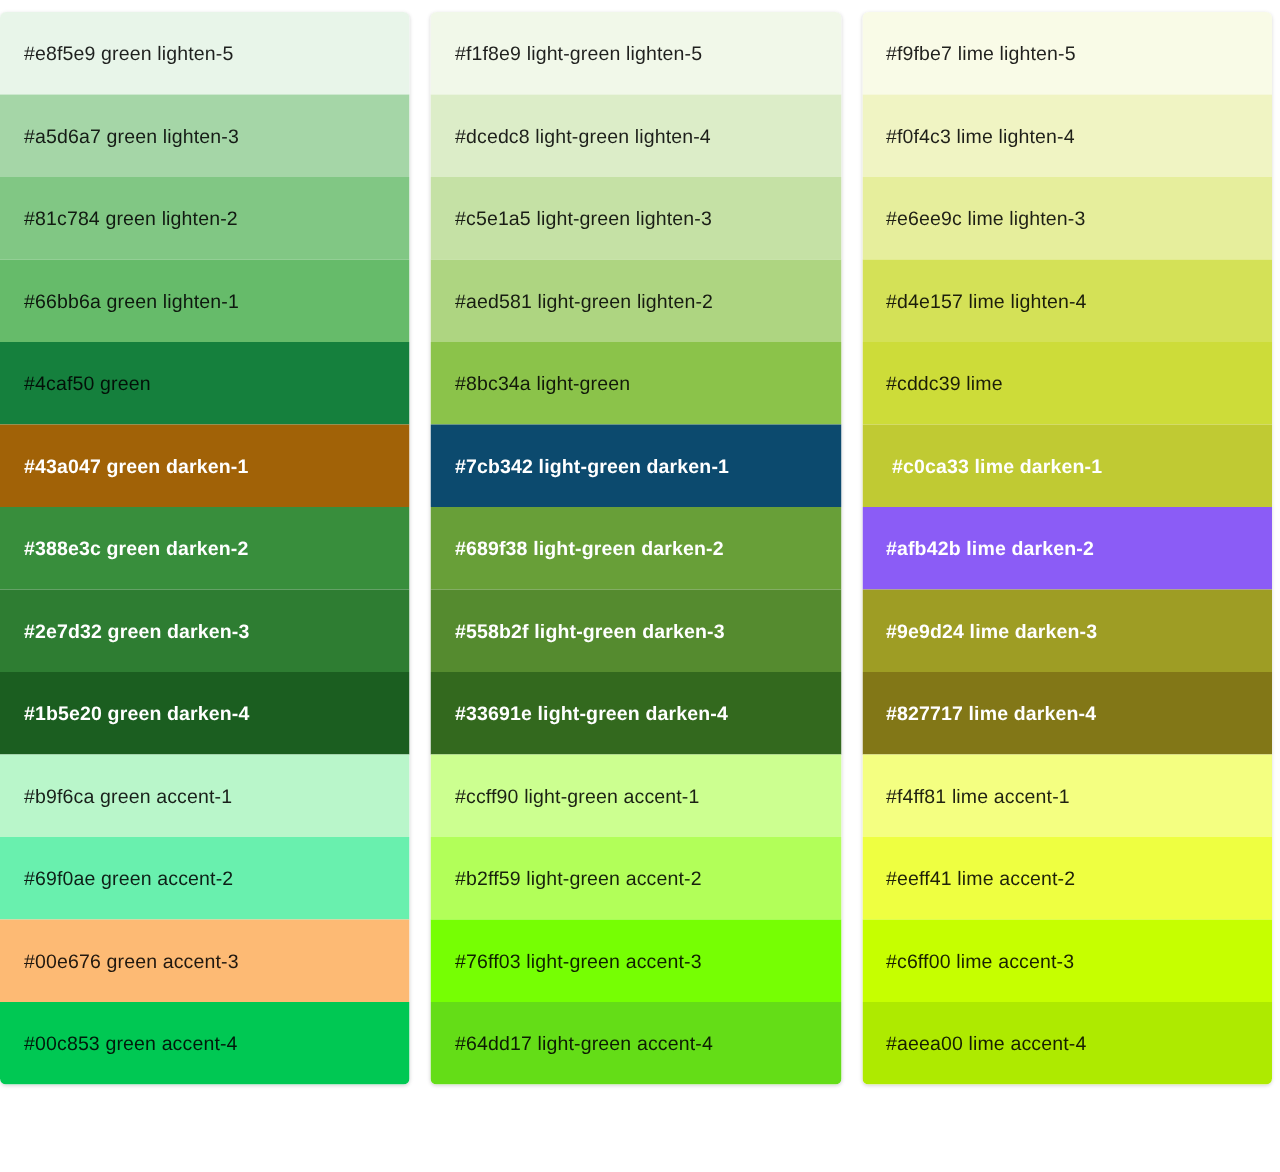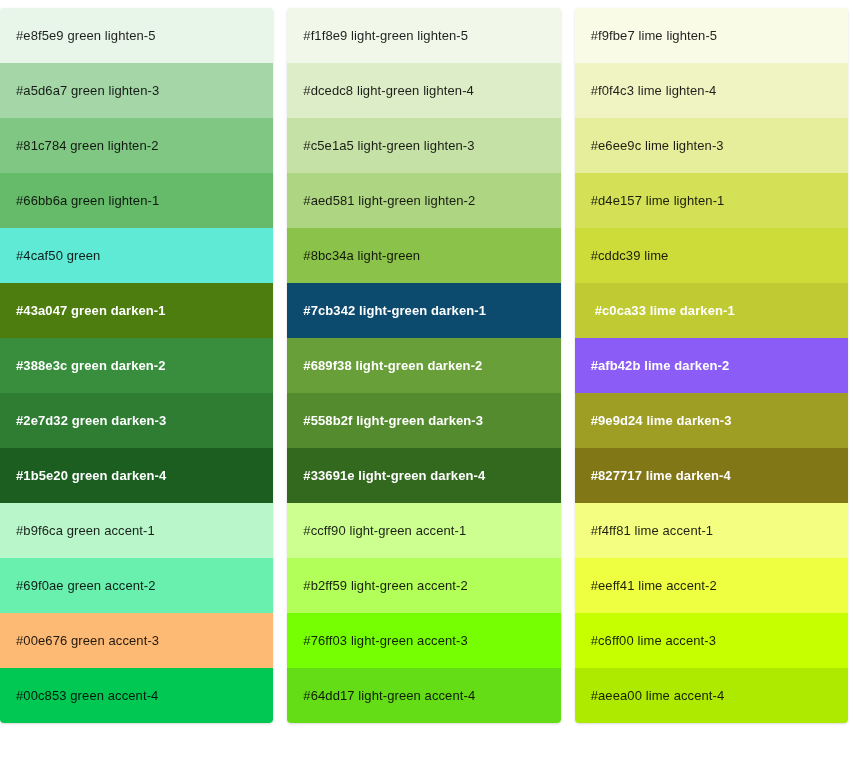--- a/index.html
+++ b/index.html
@@ -64,24 +64,24 @@
       </div>
       <div class="swatch text-dark" style="background-color: rgb(165, 214, 167);">
         <span>#a5d6a7 green lighten-3</span>
       </div>
       <div class="swatch text-dark" style="background-color: rgb(129, 199, 132);">
         <span>#81c784 green lighten-2</span>
       </div>
       <div class="swatch text-dark" style="background-color: rgb(102, 187, 106);">
         <span>#66bb6a green lighten-1</span>
       </div>
-      <div class="swatch text-dark" style="background-color: #5eead4;">
+      <div class="swatch text-dark" style="background-color: #15803d;">
         <span>#4caf50 green</span>
       </div>
-      <div class="swatch text-light" style="background-color: #4d7c0f;">
+      <div class="swatch text-light" style="background-color: #a16207;">
         <span>#43a047 green darken-1</span>
       </div>
       <div class="swatch text-light" style="background-color: rgb(56, 142, 60);">
         <span>#388e3c green darken-2</span>
       </div>
       <div class="swatch text-light" style="background-color: rgb(46, 125, 50);">
         <span>#2e7d32 green darken-3</span>
       </div>
       <div class="swatch text-light" style="background-color: rgb(27, 94, 32);">
         <span>#1b5e20 green darken-4</span>
@@ -144,21 +144,21 @@
       <div class="swatch text-dark" style="background-color: rgb(249, 251, 231);">
         <span>#f9fbe7 lime lighten-5</span>
       </div>
       <div class="swatch text-dark" style="background-color: rgb(240, 244, 195);">
         <span>#f0f4c3 lime lighten-4</span>
       </div>
       <div class="swatch text-dark" style="background-color: rgb(230, 238, 156);">
         <span>#e6ee9c lime lighten-3</span>
       </div>
       <div class="swatch text-dark" style="background-color: rgb(212, 225, 87);">
-        <span>#d4e157 lime lighten-1</span>
+        <span>#d4e157 lime lighten-4</span>
       </div>
       <div class="swatch text-dark" style="background-color: rgb(205, 220, 57);">
         <span>#cddc39 lime</span>
       </div>
       <div class="swatch text-light" style="background-color: rgb(192, 202, 51); padding-left: 20px;">
         <span>#c0ca33 lime darken-1</span>
       </div>
       <div class="swatch text-light" style="background-color: #8b5cf6;">
         <span>#afb42b lime darken-2</span>
       </div>

